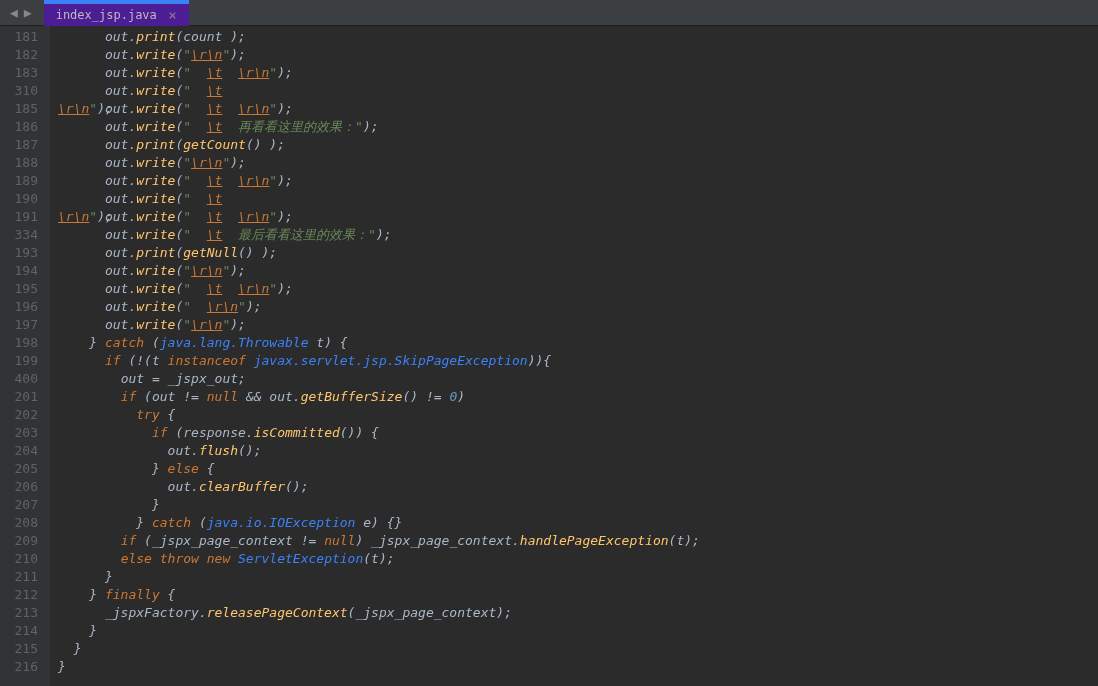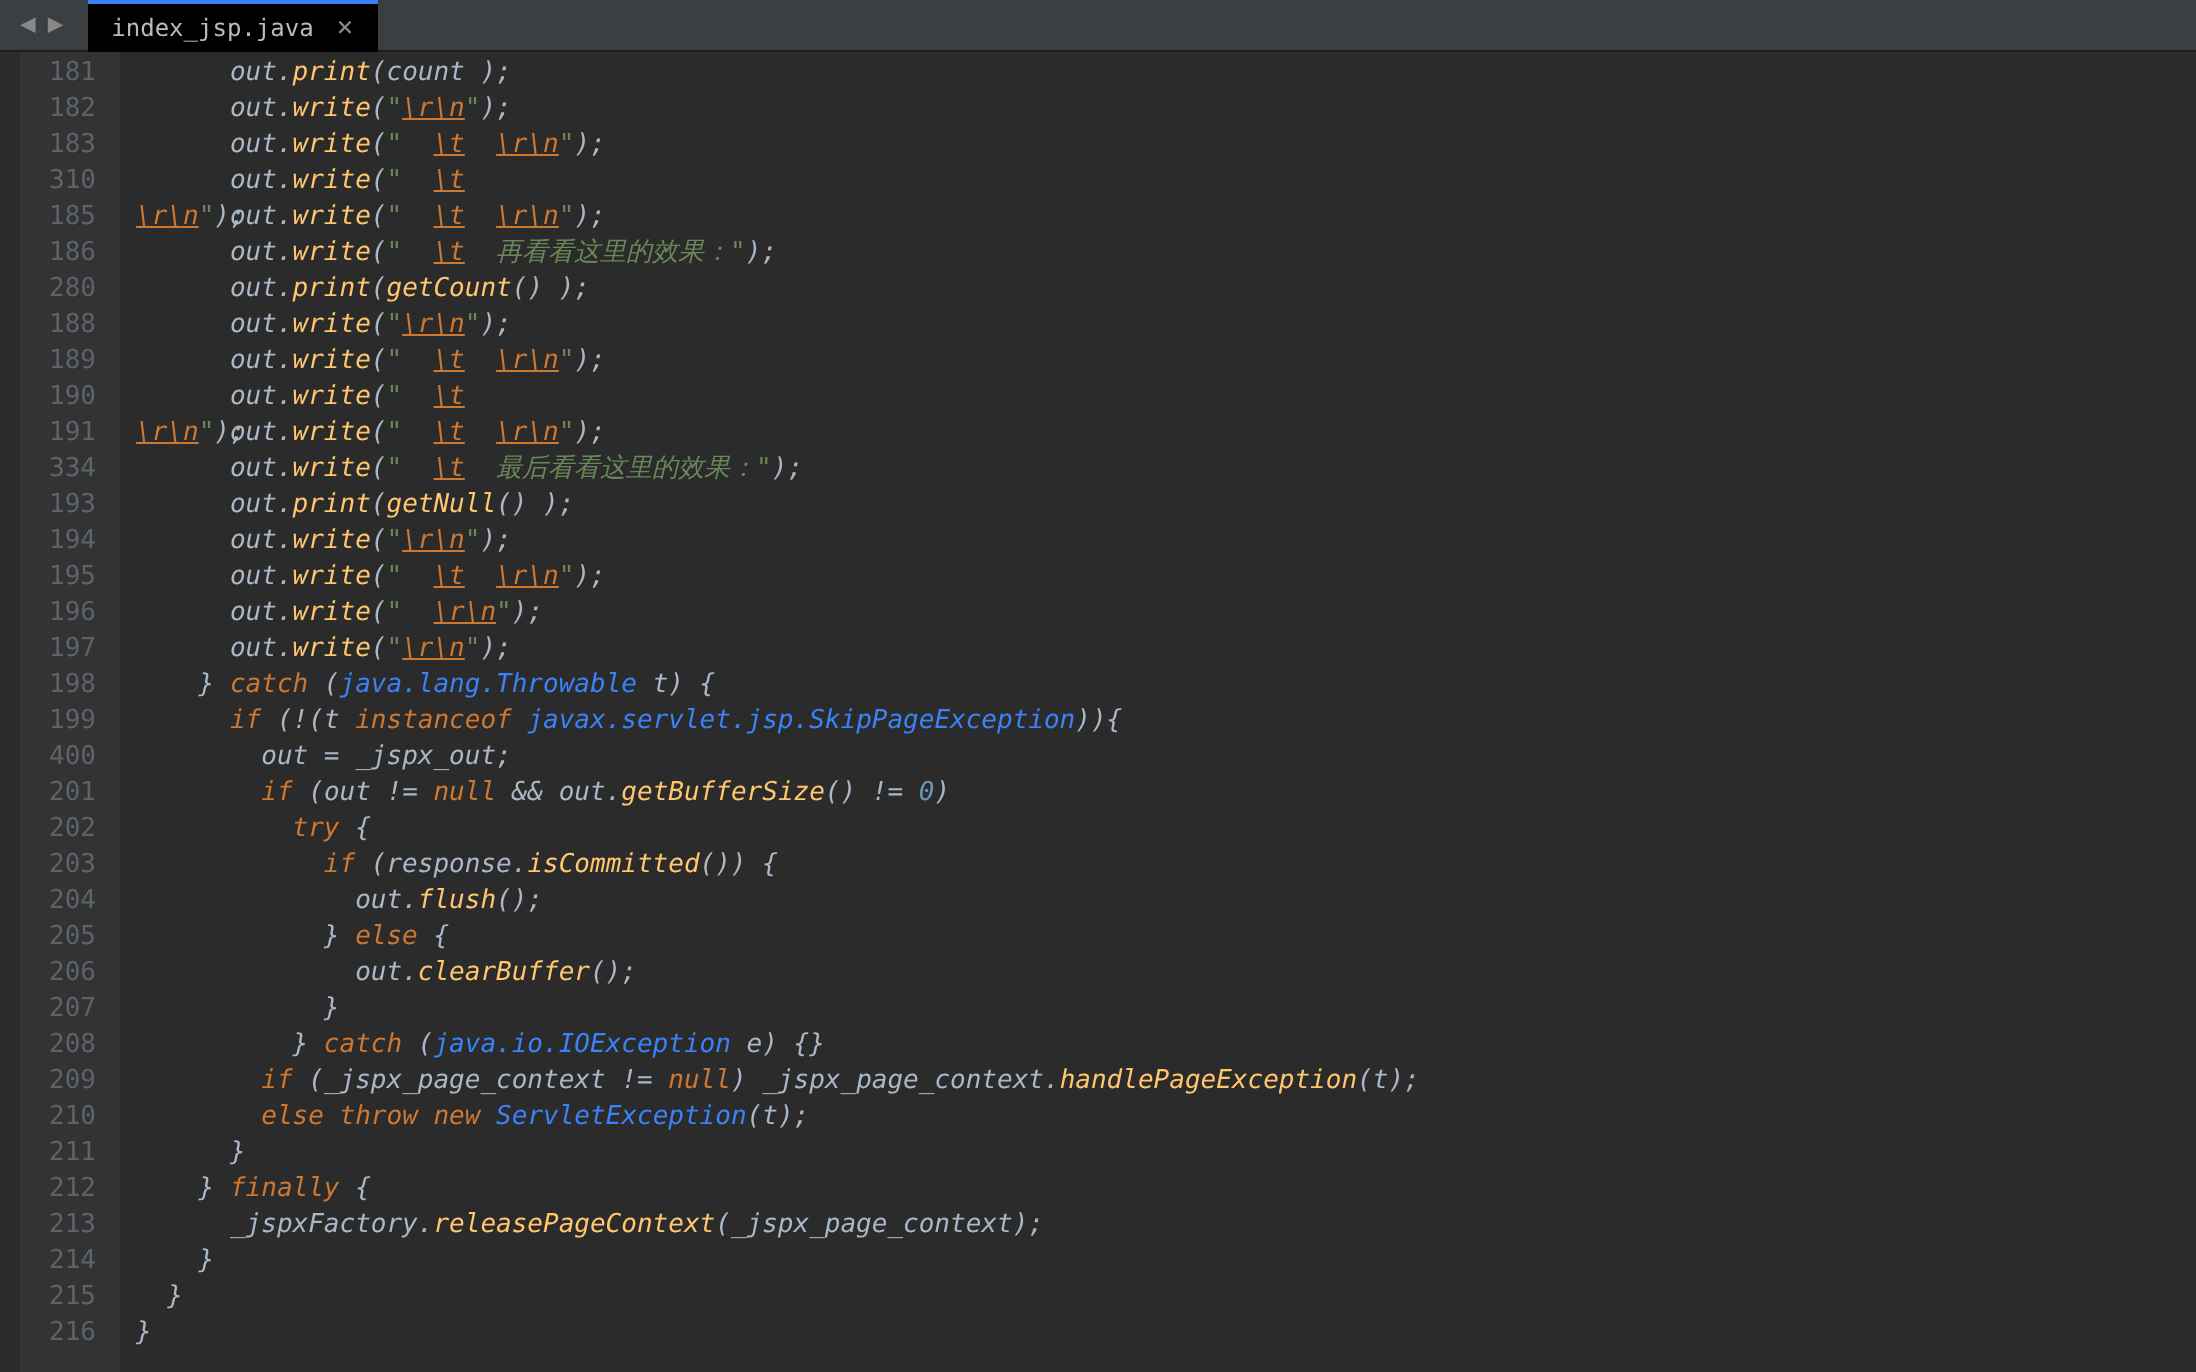--- a/index.html
+++ b/index.html
@@ -38,22 +38,22 @@
   align-items: center;
   height: 26px;
   padding: 0 8px 0 12px;
   color: #bbb;
   font-size: 12px;
   margin-left: 2px;
   min-width: 145px;
   position: relative;
 }
 .tab.active {
-  background: #000000;
-  border-top: 2px solid #3b82f6;
+  background: #4c1d95;
+  border-top: 4px solid #3b82f6;
 }
 .tab .close {
   margin-left: auto;
   color: #888;
   font-size: 14px;
   cursor: pointer;
   padding: 0 4px;
 }
 .editor {
   display: flex;
@@ -63,21 +63,20 @@
 }
 .gutter {
   background: #313335;
   color: #606366;
   text-align: right;
   padding: 2px 12px 0 8px;
   user-select: none;
   min-width: 50px;
   line-height: 18px;
   font-style: normal;
-  margin-left: 10px;
 }
 .code {
   padding: 2px 0 0 8px;
   line-height: 18px;
   white-space: pre;
   flex: 1;
 }
 .ln { height: 18px; }
 .kw { color: #cc7832; }           
 .str { color: #6a8759; }          
@@ -112,21 +111,21 @@
 </div>
 
 <div class="editor">
   <div class="gutter" id="gutter">
       <div class="ln">181</div>
       <div class="ln">182</div>
       <div class="ln">183</div>
       <div class="ln">310</div>
       <div class="ln">185</div>
       <div class="ln">186</div>
-      <div class="ln">280</div>
+      <div class="ln">187</div>
       <div class="ln">188</div>
       <div class="ln">189</div>
       <div class="ln">190</div>
       <div class="ln">191</div>
       <div class="ln">334</div>
       <div class="ln">193</div>
       <div class="ln">194</div>
       <div class="ln">195</div>
       <div class="ln">196</div>
       <div class="ln">197</div>

